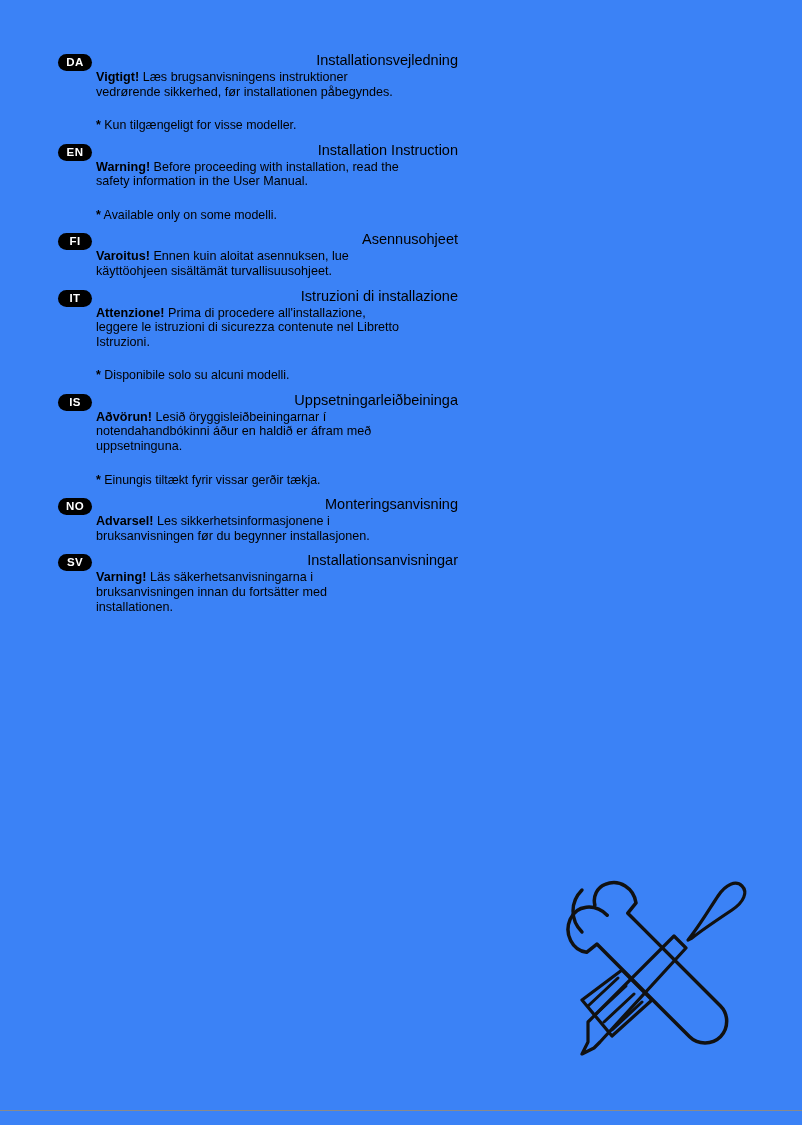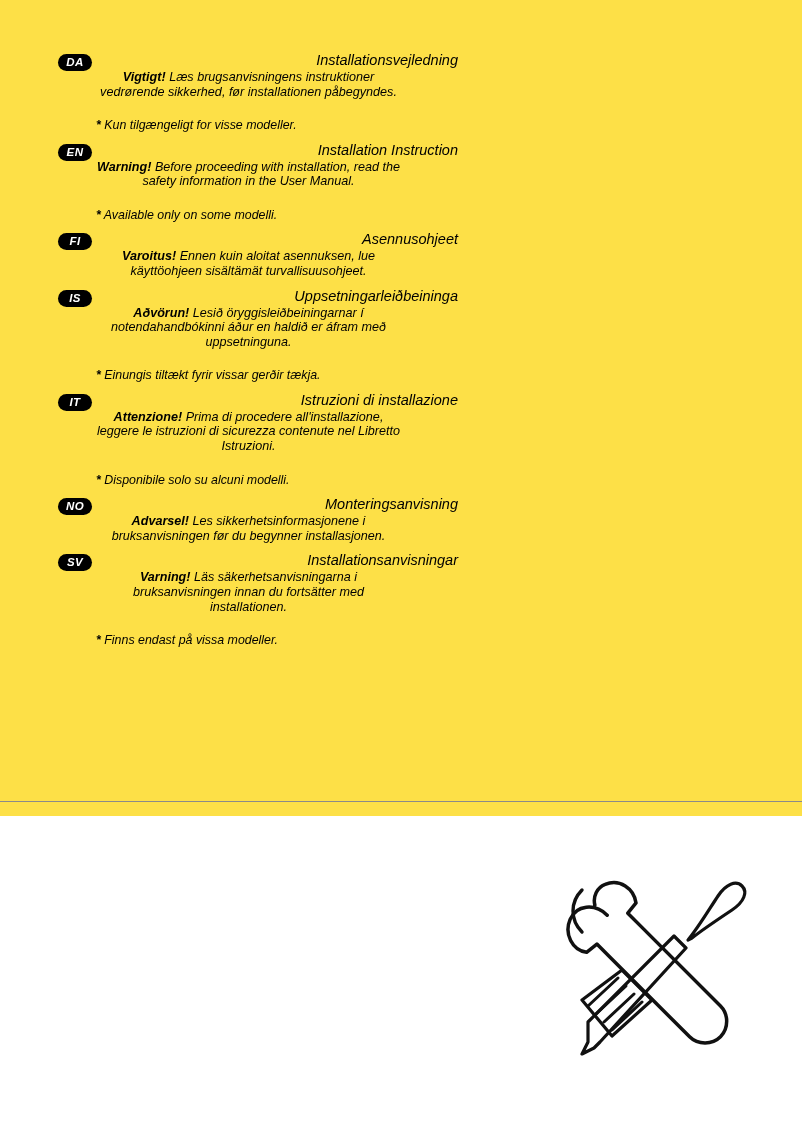--- a/index.html
+++ b/index.html
@@ -12,23 +12,22 @@
     height: 1136px;
     position: relative;
     font-family: "Liberation Sans", sans-serif;
     color: #000000;
     overflow: hidden;
   }
   #page {
     position: absolute;
     left: 0; top: 0;
     width: 802px;
-    height: 816px;
-    background: #fde047;
-    font-style: italic;
+    height: 1125px;
+    background: #3b82f6;
   }
   .lang-list {
     position: absolute;
     left: 58px;
     top: 52px;
     width: 400px;
   }
   .lang-block {
     position: relative;
     margin-bottom: 9px;
@@ -57,21 +56,20 @@
     line-height: 17px;
     font-weight: normal;
     margin: 0 0 1px 0;
     text-align: right;
   }
   .warn {
     font-size: 12.6px;
     line-height: 14.6px;
     margin: 0;
     max-width: 305px;
-    text-align: center;
   }
   .warn b {
     font-weight: bold;
   }
   .note {
     font-size: 12.4px;
     line-height: 14.5px;
     margin: 19px 0 0 0;
   }
   .note .ast {
@@ -120,51 +118,50 @@
 
     <div class="lang-block">
       <div class="badge">FI</div>
       <div class="block-body">
         <p class="title">Asennusohjeet</p>
         <p class="warn"><b>Varoitus!</b><span> Ennen kuin aloitat asennuksen, lue käyttöohjeen sisältämät turvallisuusohjeet.</span></p>
       </div>
     </div>
 
     <div class="lang-block">
+      <div class="badge">IT</div>
+      <div class="block-body">
+        <p class="title">Istruzioni di installazione</p>
+        <p class="warn"><b>Attenzione!</b><span> Prima di procedere all'installazione, leggere le istruzioni di sicurezza contenute nel Libretto Istruzioni.</span></p>
+        <p class="note"><span class="ast">*</span> <span>Disponibile solo su alcuni modelli.</span></p>
+      </div>
+    </div>
+
+    <div class="lang-block">
       <div class="badge">IS</div>
       <div class="block-body">
         <p class="title">Uppsetningarleiðbeininga</p>
         <p class="warn"><b>Aðvörun!</b><span>  Lesið öryggisleiðbeiningarnar í notendahandbókinni áður en haldið er áfram með uppsetninguna.</span></p>
         <p class="note"><span class="ast">*</span> <span>Einungis tiltækt fyrir vissar gerðir tækja.</span></p>
       </div>
     </div>
 
     <div class="lang-block">
-      <div class="badge">IT</div>
-      <div class="block-body">
-        <p class="title">Istruzioni di installazione</p>
-        <p class="warn"><b>Attenzione!</b><span> Prima di procedere all'installazione, leggere le istruzioni di sicurezza contenute nel Libretto Istruzioni.</span></p>
-        <p class="note"><span class="ast">*</span> <span>Disponibile solo su alcuni modelli.</span></p>
-      </div>
-    </div>
-
-    <div class="lang-block">
       <div class="badge">NO</div>
       <div class="block-body">
         <p class="title">Monteringsanvisning</p>
         <p class="warn"><b>Advarsel!</b><span> Les sikkerhetsinformasjonene i bruksanvisningen før du begynner installasjonen.</span></p>
       </div>
     </div>
 
     <div class="lang-block">
       <div class="badge">SV</div>
       <div class="block-body">
         <p class="title">Installationsanvisningar</p>
         <p class="warn"><b>Varning!</b><span> Läs säkerhetsanvisningarna i bruksanvisningen innan du fortsätter med installationen.</span></p>
-        <p class="note"><span class="ast">*</span> <span>Finns endast på vissa modeller.</span></p>
       </div>
     </div>
 
   </div>
 
   <div class="tools">
     <svg width="200" height="190" viewBox="0 0 200 190" xmlns="http://www.w3.org/2000/svg">
 
       <g fill="none" stroke="#111" stroke-width="3.2" stroke-linejoin="round">
         <path d="M18 168 L12 180 L24 174 L30 168 L116 74 L104 62 L18 148 Z" transform="translate(10,-4)"></path>

